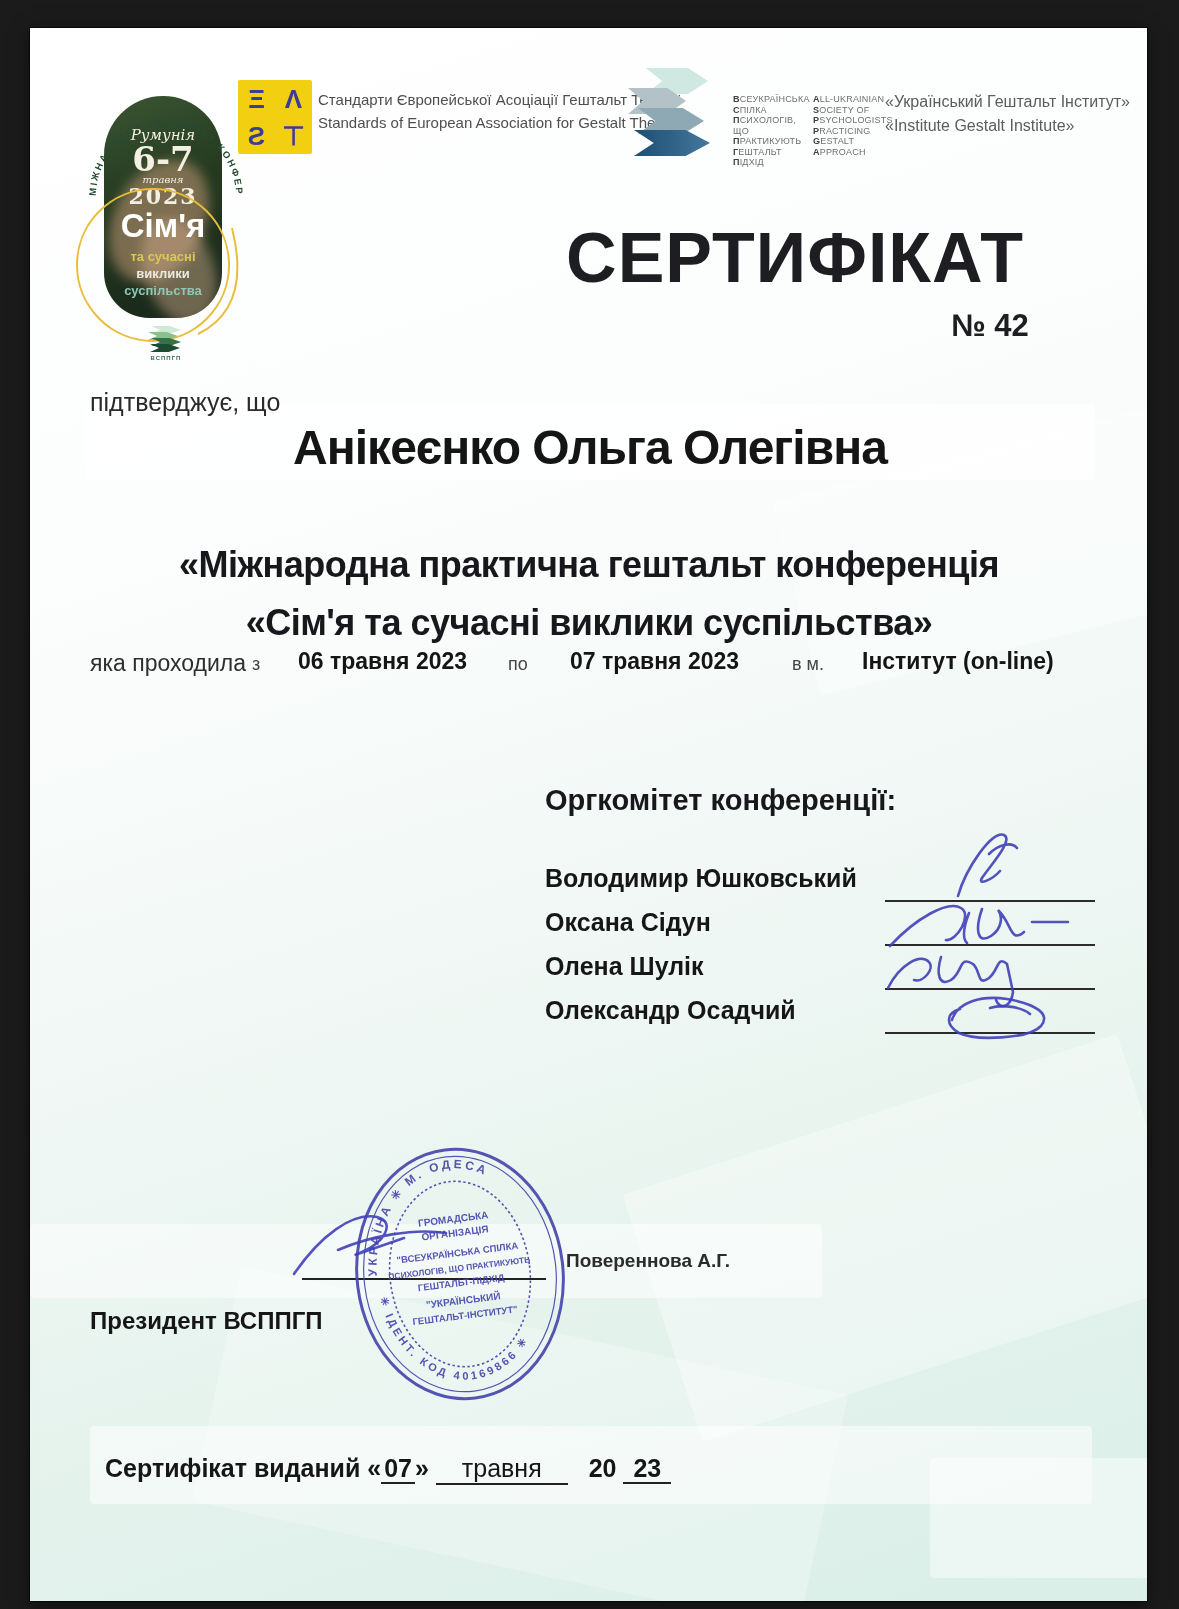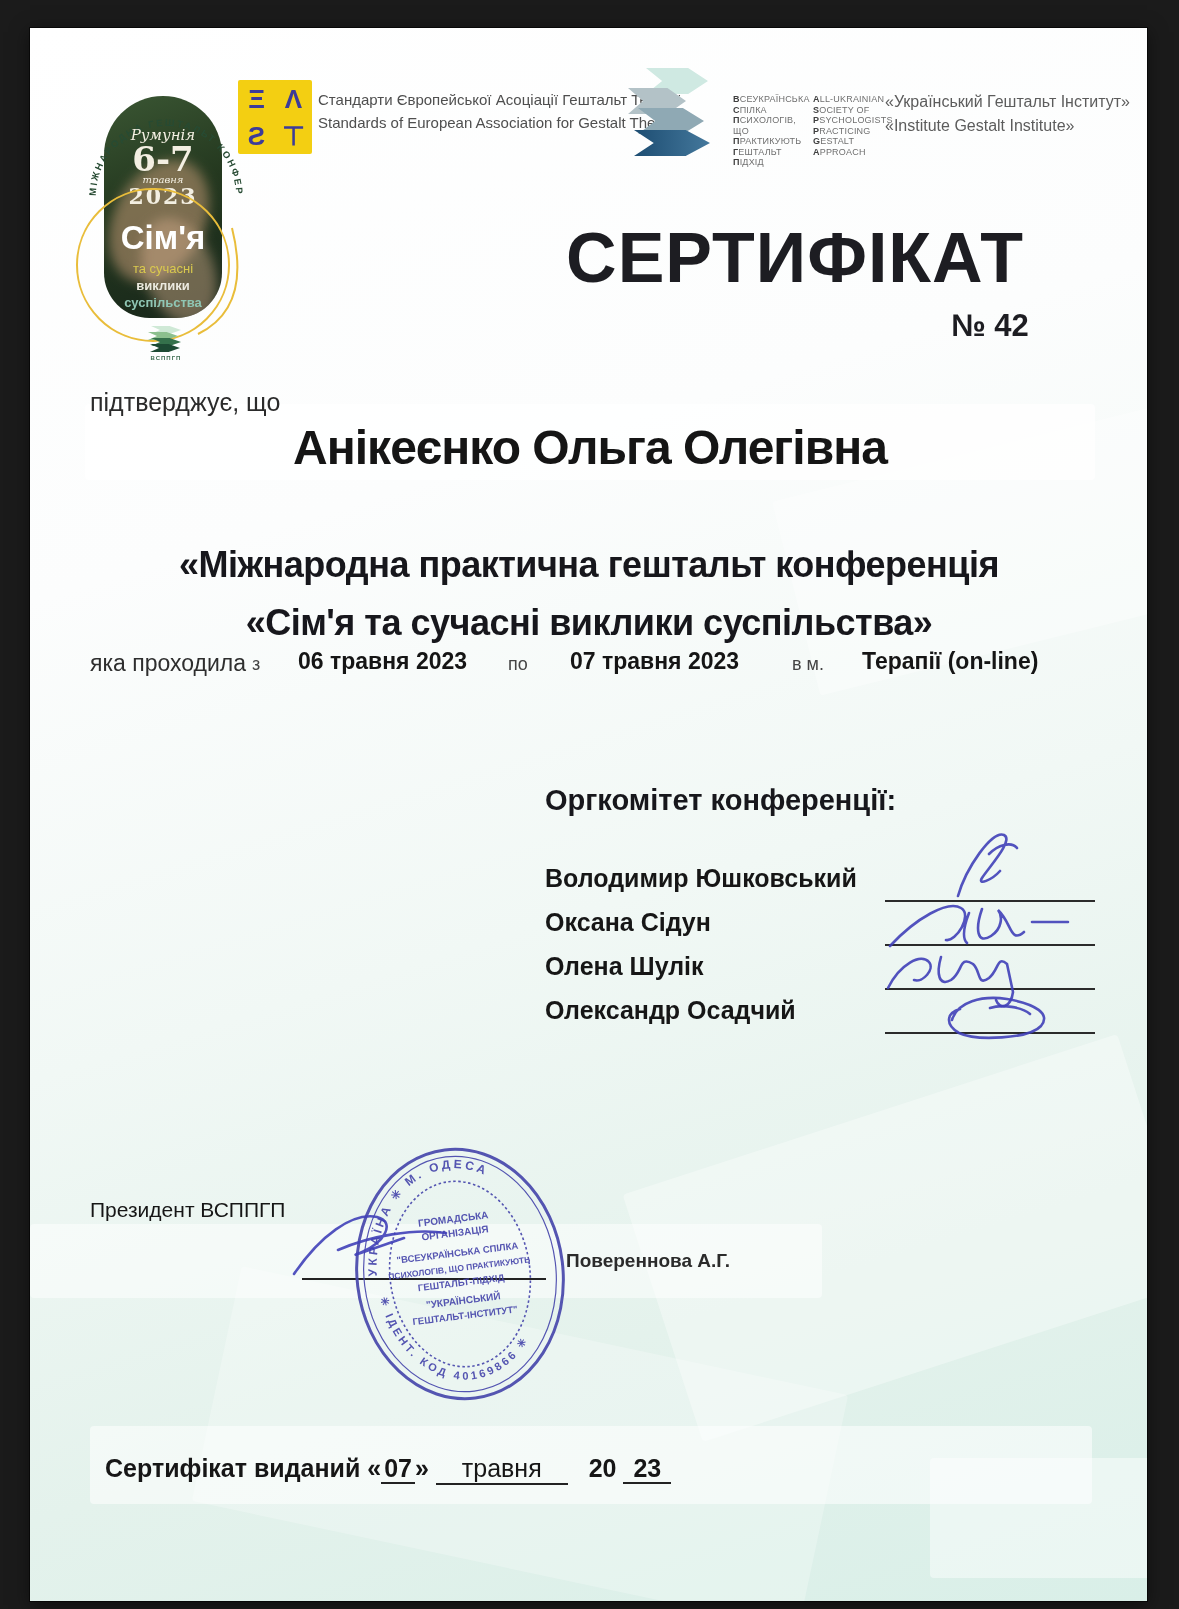--- a/index.html
+++ b/index.html
@@ -24,22 +24,22 @@
         border-radius:60px 60px 46px 46px;overflow:hidden;
         background:linear-gradient(160deg,#3a5633 0%,#24381f 45%,#17261a 100%);}
   .hand{position:absolute;background:rgba(196,155,118,.55);filter:blur(6px);border-radius:50%;}
   .h1{left:10px;top:60px;width:90px;height:130px;transform:rotate(28deg);}
   .h2{left:40px;top:120px;width:70px;height:110px;transform:rotate(-20deg);background:rgba(214,176,142,.45);}
   .arch-txt{position:relative;z-index:2;text-align:center;color:#f3efe2;}
   .a-loc{font-family:"DejaVu Serif",serif;font-style:italic;font-size:15px;margin-top:30px;}
   .a-days{font-family:"DejaVu Serif",serif;font-weight:bold;font-size:34px;line-height:30px;}
   .a-month{font-family:"DejaVu Serif",serif;font-style:italic;font-size:10px;}
   .a-year{font-family:"DejaVu Serif",serif;font-weight:bold;font-size:22px;letter-spacing:2px;line-height:22px;}
-  .a-theme{font-weight:bold;font-size:33px;letter-spacing:0;margin-top:12px;color:#fff;}
-  .a-s1{font-size:13px;font-weight:normal;color:#d9c94e;line-height:17px;margin-top:3px;}
+  .a-theme{font-weight:bold;font-size:33px;letter-spacing:0;margin-top:0;color:#fff;}
+  .a-s1{font-size:13px;font-weight:bold;color:#d9c94e;line-height:17px;margin-top:3px;}
   .a-s2{font-size:13px;font-weight:bold;color:#eceadf;line-height:17px;}
   .a-s3{font-size:13px;font-weight:bold;color:#8fc6b4;line-height:17px;}
   .ring{position:absolute;left:-4px;top:120px;width:150px;height:150px;border:2px solid #e9bd3a;
         border-radius:50%;z-index:3;}
   .mini-logo{position:absolute;left:66px;top:258px;width:40px;text-align:center;z-index:4;}
   .mini-ch{width:30px;height:8px;margin:0 auto;clip-path:polygon(0 0,62% 0,100% 50%,62% 100%,0 100%,30% 50%);}
   .m1{background:#cfe9d6;}.m2{background:#8cc08e;margin-top:-2px;margin-left:2px;}
   .m3{background:#35714b;margin-top:-2px;}.m4{background:#1d4a33;margin-top:-2px;margin-left:4px;}
   .mini-abbr{font-size:6px;letter-spacing:1px;color:#3c6b4f;font-weight:bold;margin-top:3px;}
 
@@ -82,21 +82,21 @@
   .dr-b{font-size:23px;font-weight:bold;color:#151515;}
 
   
   .committee-h{position:absolute;left:515px;top:756px;font-size:29px;font-weight:bold;color:#17171c;}
   .member{position:absolute;left:515px;font-size:25px;font-weight:bold;color:#161616;white-space:nowrap;}
   .sigline{position:absolute;left:855px;width:210px;border-bottom:2px solid #2b2b2b;height:0;}
   .sig-svg{position:absolute;left:810px;top:786px;z-index:3;}
   .sig-path{fill:none;stroke:#4040b8;stroke-width:2.6;stroke-linecap:round;opacity:.9;}
 
   
-  .president-lbl{position:absolute;left:60px;top:1170px;font-size:21px;font-weight:normal;color:#161616;}
+  .president-lbl{position:absolute;left:60px;top:1279px;font-size:24px;font-weight:bold;color:#161616;}
   .president-line{position:absolute;left:272px;top:1222px;width:244px;height:28px;border-bottom:2px solid #222;}
   .president-name{position:absolute;left:536px;top:1222px;font-size:19px;color:#2b2b2b;font-weight:bold;}
   .stamp{position:absolute;left:320px;top:1116px;transform:rotate(-7deg);opacity:.92;z-index:2;}
   .pres-sig{position:absolute;left:250px;top:1158px;z-index:3;}
 
   
   .issued{position:absolute;left:75px;top:1426px;font-size:25px;color:#161616;white-space:nowrap;}
   .issued .lbl{font-weight:bold;}
   .issued .q{font-weight:bold;}
   .iss-day{font-weight:bold;border-bottom:2px solid #222;padding:0 3px;text-align:right;}
@@ -198,21 +198,21 @@
     <div class="conf-line cl2">«Сім'я та сучасні виклики суспільства»</div>
     <div class="conf-line cl1">«Міжнародна практична гештальт конференція</div>
 
     <div class="daterow">
       <span class="dr-lbl" style="left:60px;top:622px;">яка проходила</span>
       <span class="dr-sm" style="left:222px;top:626px;">з</span>
       <span class="dr-b" style="left:268px;top:620px;">06 травня 2023</span>
       <span class="dr-sm" style="left:478px;top:626px;">по</span>
       <span class="dr-b" style="left:540px;top:620px;">07 травня 2023</span>
       <span class="dr-sm" style="left:762px;top:626px;">в м.</span>
-      <span class="dr-b" style="left:832px;top:620px;">Терапії (on-line)</span>
+      <span class="dr-b" style="left:832px;top:620px;">Інститут (on-line)</span>
     </div>
 
     <div class="committee-h">Оргкомітет конференції:</div>
     <div class="member" style="top:836px;">Володимир Юшковський</div>
     <div class="member" style="top:880px;">Оксана Сідун</div>
     <div class="member" style="top:924px;">Олена Шулік</div>
     <div class="member" style="top:968px;">Олександр Осадчий</div>
     <div class="sigline" style="top:872px;"></div>
     <div class="sigline" style="top:916px;"></div>
     <div class="sigline" style="top:960px;"></div>

